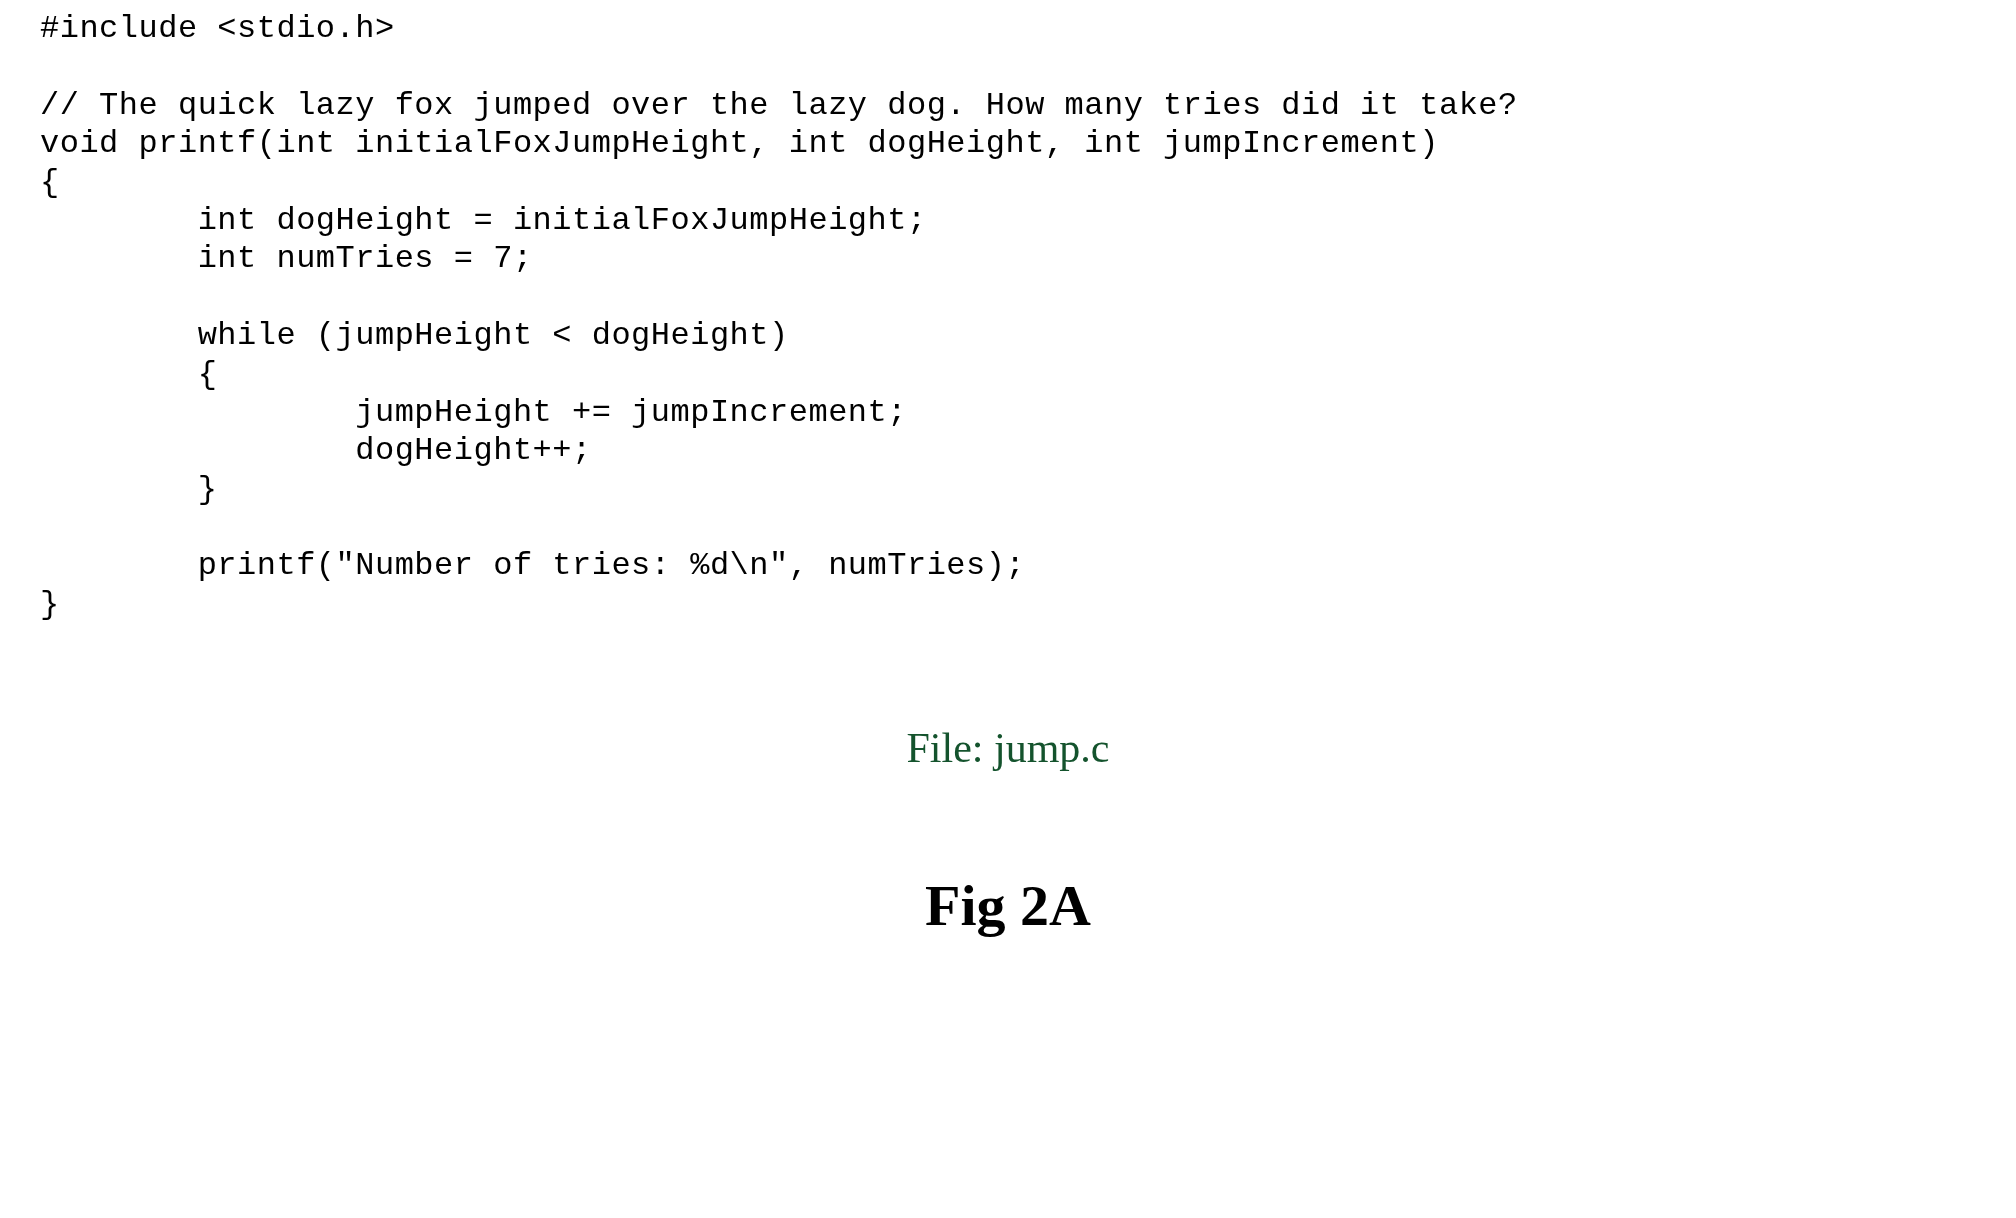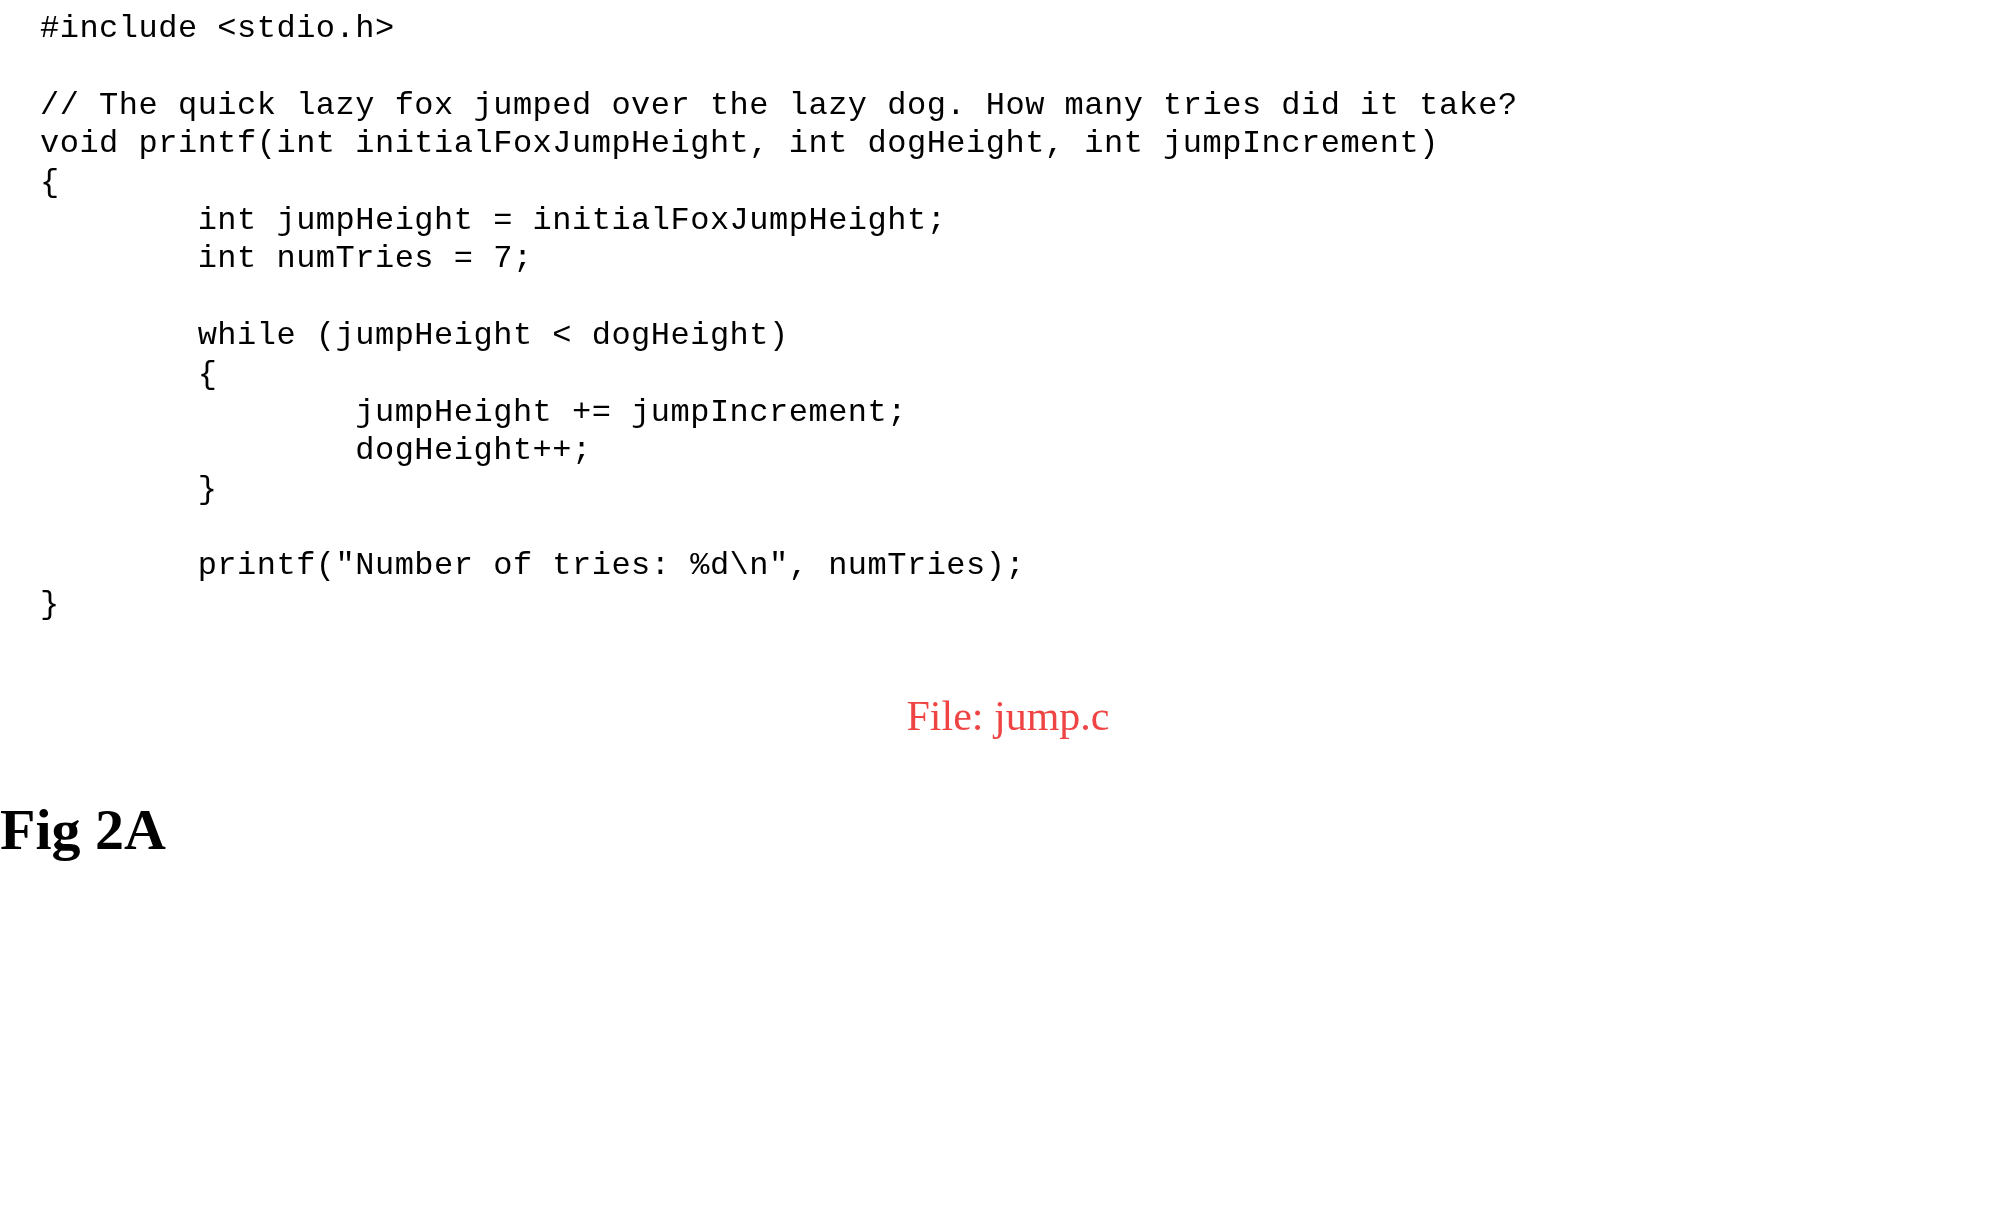--- a/index.html
+++ b/index.html
@@ -20,41 +20,41 @@
       line-height: 1.2;
       white-space: pre;
       color: #000000;
       padding: 10px 40px;
       letter-spacing: 0.5px;
     }
     .file-label {
       font-family: 'Times New Roman', Times, serif;
       font-size: 42px;
       text-align: center;
-      margin-top: 58px;
-      color: #ef4444;
+      margin-top: 90px;
+      color: #14532d;
     }
     .figure-label {
       font-family: 'Times New Roman', Times, serif;
       font-size: 58px;
       font-weight: bold;
-      text-align: left;
-      margin-top: 56px;
+      text-align: center;
+      margin-top: 100px;
       color: #000000;
     }
   </style>
 </head>
 <body>
 
 <div class="code-block"><span>#include &lt;stdio.h&gt;</span>
 <span></span>
 <span>// The quick lazy fox jumped over the lazy dog. How many tries did it take?</span>
 <span>void printf(int initialFoxJumpHeight, int dogHeight, int jumpIncrement)</span>
 <span>{</span>
-<span>        int jumpHeight = initialFoxJumpHeight;</span>
+<span>        int dogHeight = initialFoxJumpHeight;</span>
 <span>        int numTries = 7;</span>
 <span></span>
 <span>        while (jumpHeight &lt; dogHeight)</span>
 <span>        {</span>
 <span>                jumpHeight += jumpIncrement;</span>
 <span>                dogHeight++;</span>
 <span>        }</span>
 <span></span>
 <span>        printf("Number of tries: %d\n", numTries);</span>
 <span>}</span></div>

